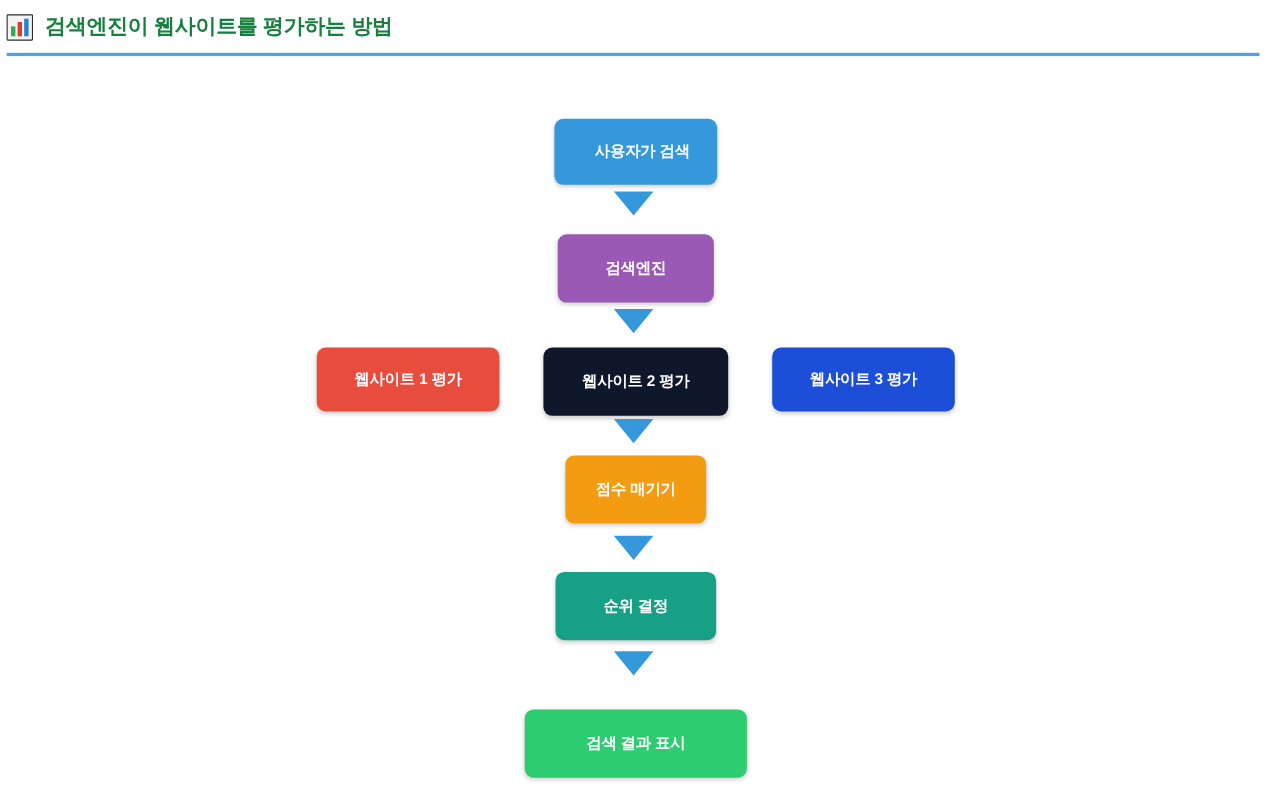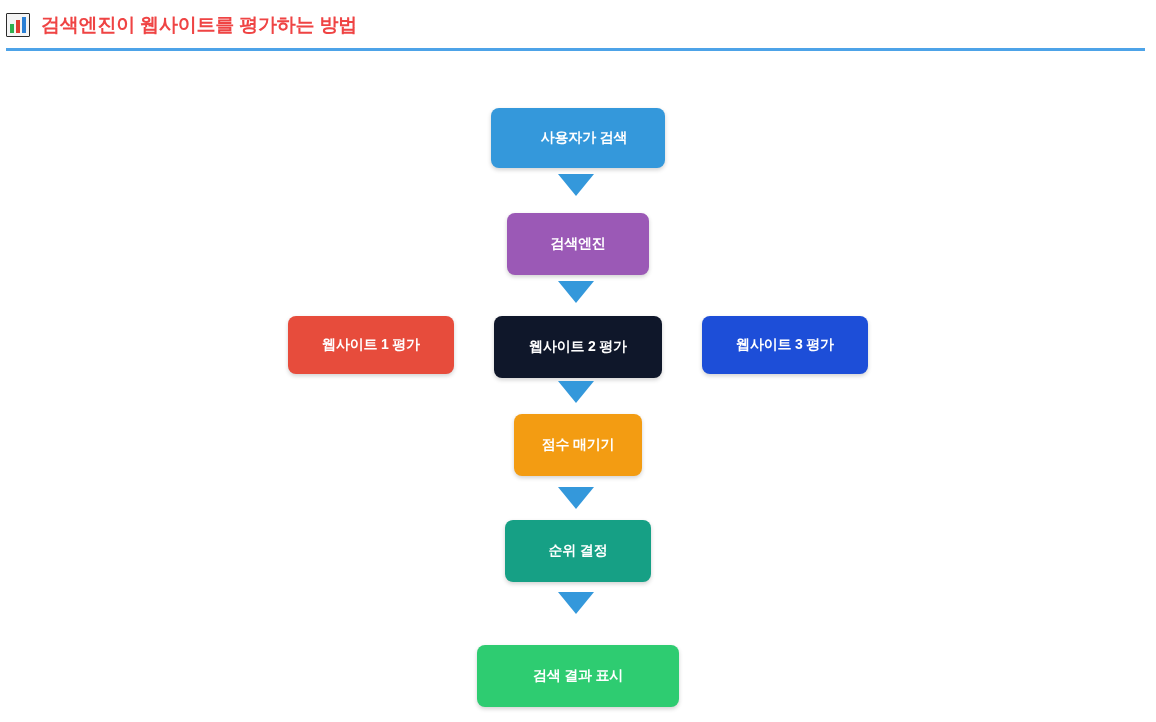--- a/index.html
+++ b/index.html
@@ -46,21 +46,21 @@
     bottom: 3px;
     width: 4px;
   }
   .title-icon .bar.b1 { left: 3px;  height: 9px;  background: #2eaf4e; }
   .title-icon .bar.b2 { left: 9px;  height: 13px; background: #e03b30; }
   .title-icon .bar.b3 { left: 15px; height: 16px; background: #2a7fd4; }
 
   .page-title {
     font-size: 19px;
     font-weight: bold;
-    color: #ef4444;
+    color: #15803d;
     letter-spacing: -0.2px;
     white-space: nowrap;
     line-height: 24px;
   }
 
   .header-rule {
     position: absolute;
     left: 6px;
     top: 48px;
     width: 1139px;
@@ -96,21 +96,21 @@
     display: flex;
     align-items: center;
     justify-content: center;
     text-align: center;
     box-shadow: 0 2px 4px rgba(0,0,0,0.18);
     white-space: nowrap;
     user-select: none;
   }
 
   
-  .node-search      { width: 174px; height: 60px; padding-left: 12px; }
+  .node-search      { width: 148px; height: 60px; padding-left: 12px; }
   .node-engine      { width: 142px; height: 62px; }
   .node-eval        { width: 166px; height: 58px; }
   .node-eval.mid    { width: 168px; height: 62px; }
   .node-score       { width: 128px; height: 62px; }
   .node-rank        { width: 146px; height: 62px; }
   .node-result      { width: 202px; height: 62px; }
 
   .eval-row {
     display: flex;
     align-items: flex-start;

